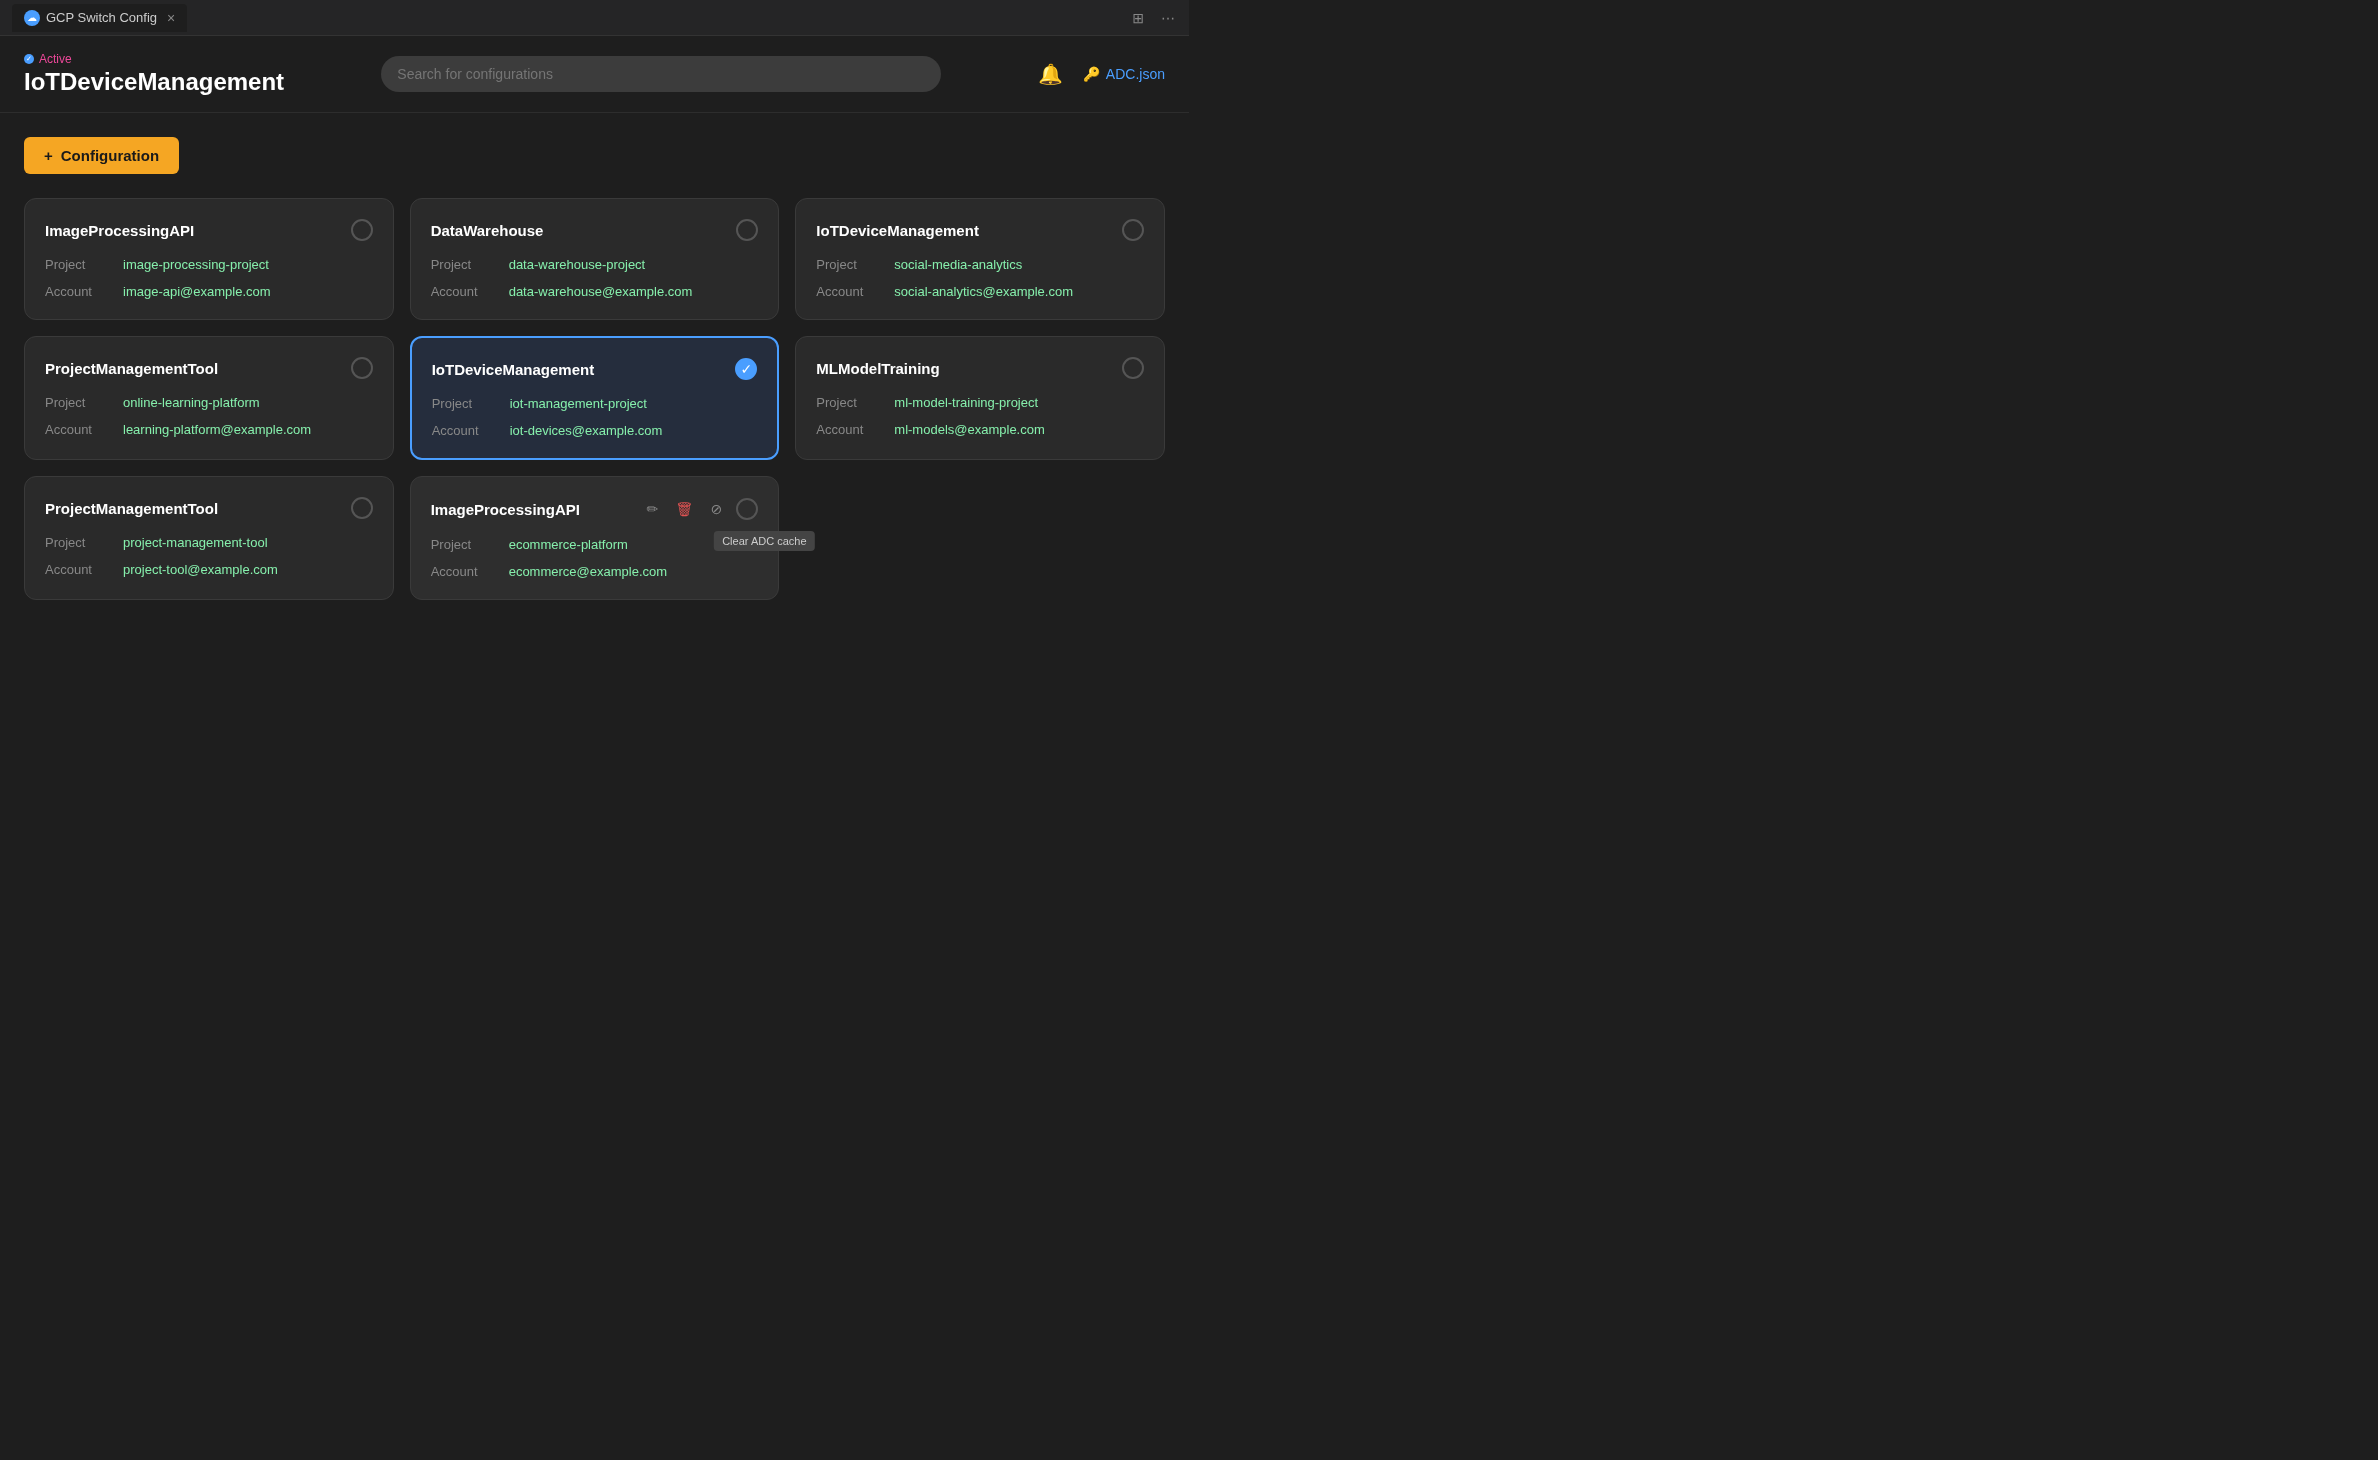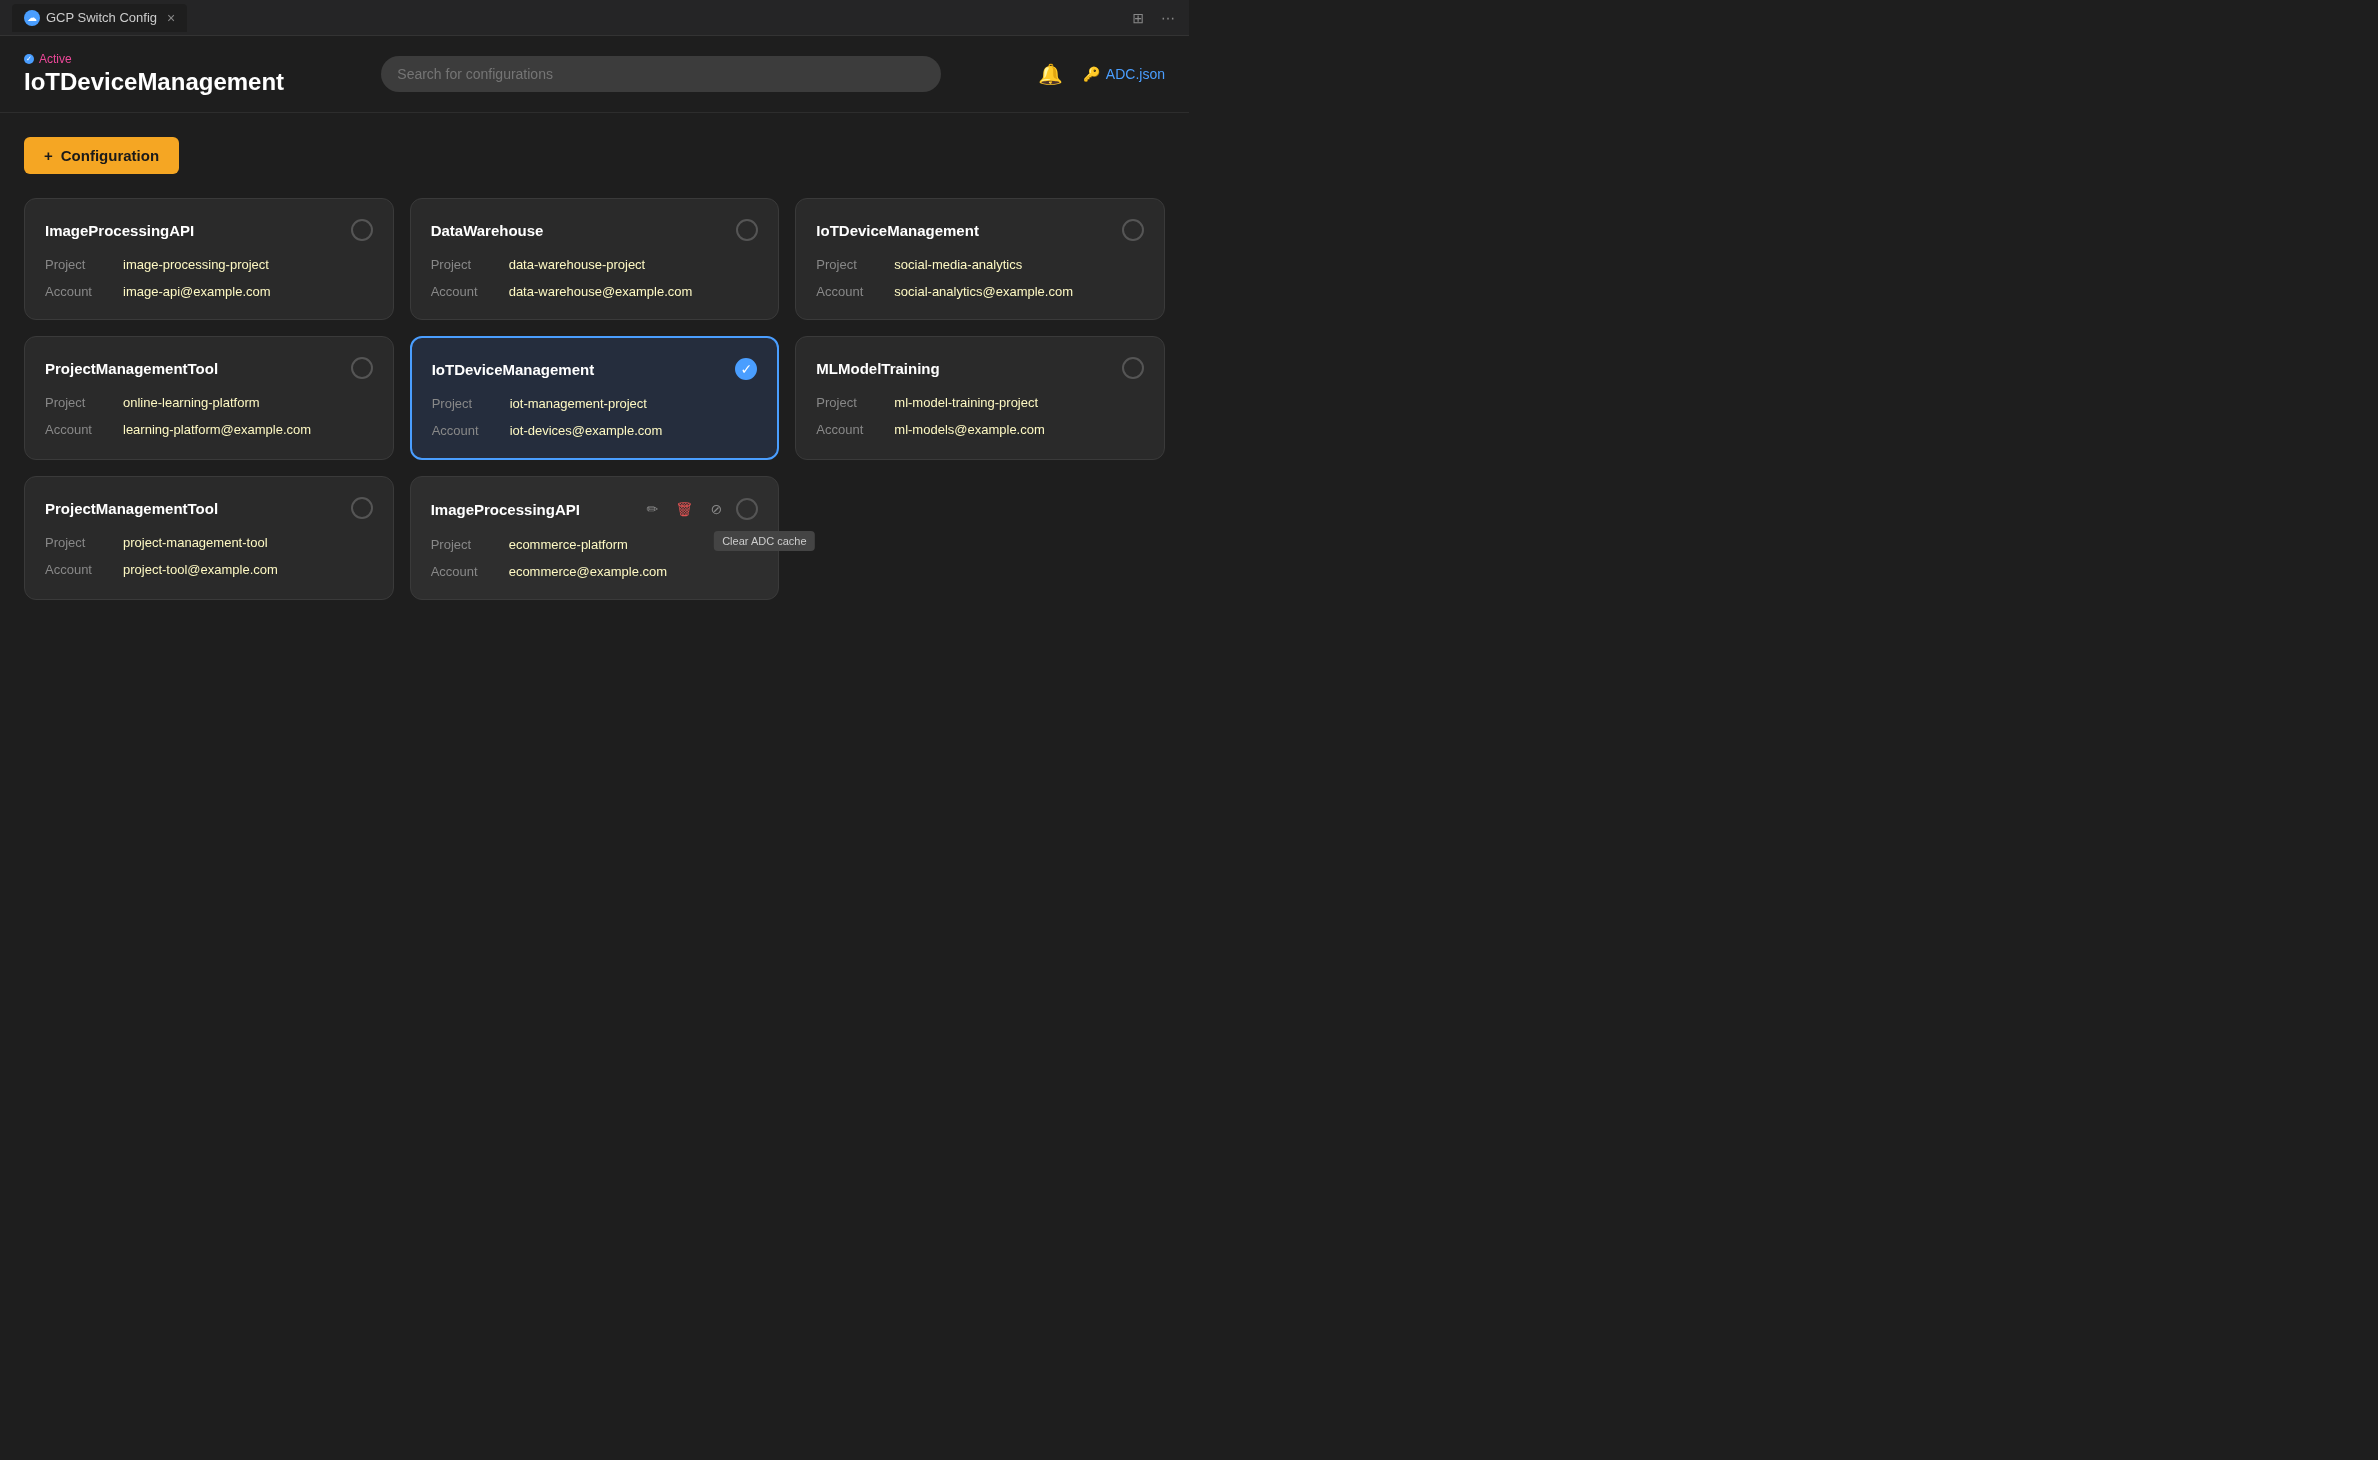--- a/index.html
+++ b/index.html
@@ -216,21 +216,21 @@
     .card-info {
       display: grid;
       grid-template-columns: 70px 1fr;
       gap: 12px 8px;
       font-size: 13px;
     }
     .info-label {
       color: #888;
     }
     .info-value {
-      color: #fef9c3;
+      color: #86efac;
     }
 
     
     .card-actions {
       display: flex;
       align-items: center;
       gap: 8px;
     }
     .action-icon {
       width: 24px;

